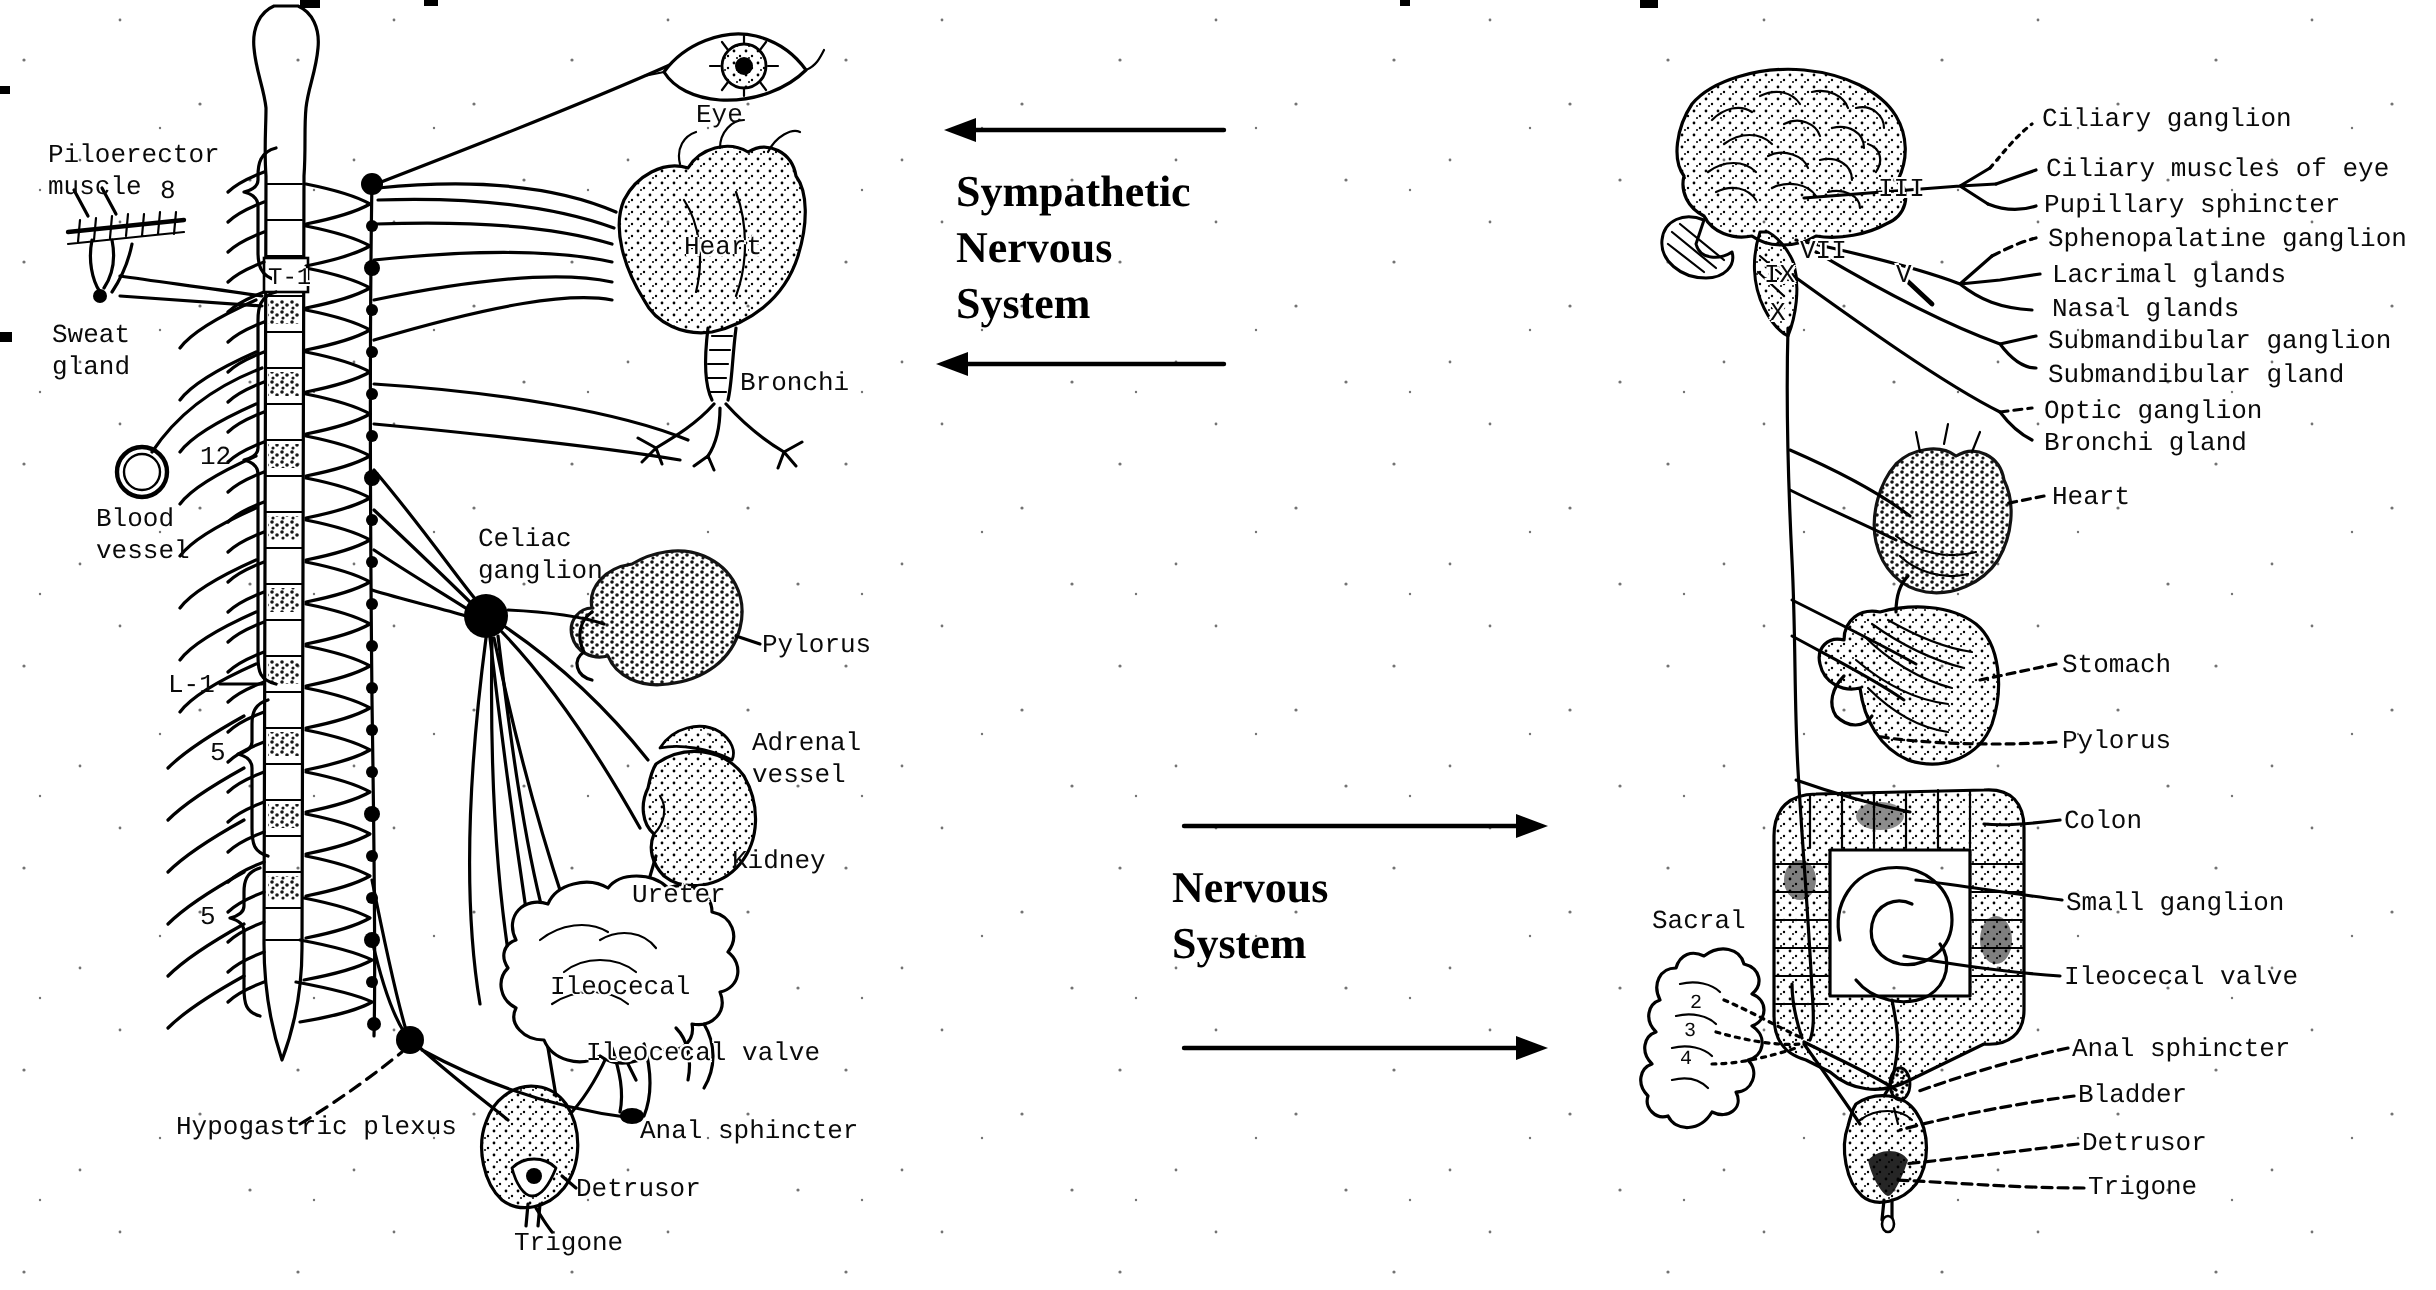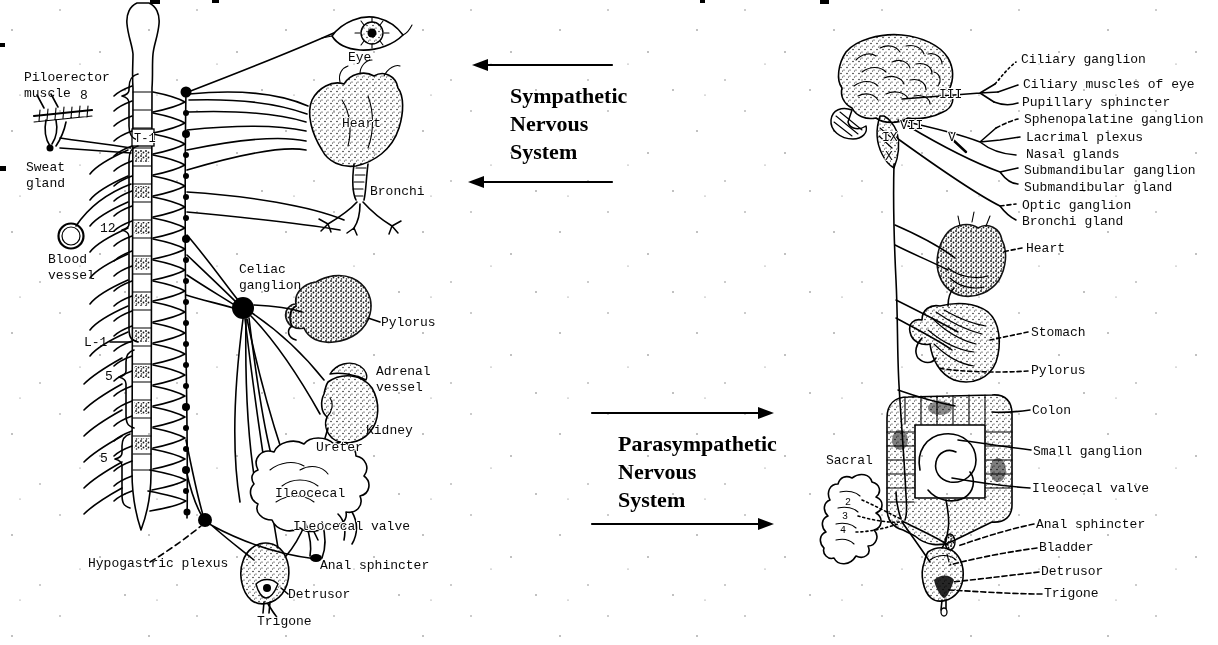--- a/index.html
+++ b/index.html
@@ -6,21 +6,21 @@
   #stage{position:relative;width:1218px;height:645px;background:#ffffff;overflow:hidden;
          font-family:"Liberation Sans",sans-serif;color:#000;}
   #art{position:absolute;left:0;top:0;}
   .ink{stroke:#000;fill:none;stroke-width:1.6;stroke-linecap:round;stroke-linejoin:round;}
   .thin{stroke-width:1.1;}
   .thick{stroke-width:2.2;}
   .lbl{position:absolute;font-size:13px;line-height:16px;white-space:nowrap;color:#0a0a0a;font-family:Liberation Mono, monospace;}
   .wrap{white-space:normal;}
   .halo{text-shadow:-1px 0 0 #fff,1px 0 0 #fff,0 -1px 0 #fff,0 1px 0 #fff,1px 1px 0 #fff,-1px -1px 0 #fff;}
   .head{position:absolute;font-family:"Liberation Serif",serif;font-weight:700;font-size:22px;line-height:28px;color:#000;}
-  .head span{display:block;margin-left:32px;}
+  .head span{display:block;}
   .tiny{font-size:10px;line-height:11px;}
 </style>
 </head>
 <body>
 
 <div id="stage">
 
 <svg id="art" width="1218" height="645" viewBox="0 0 1218 645">
   <defs>
     <pattern id="stip" width="6" height="6" patternUnits="userSpaceOnUse">
@@ -349,36 +349,35 @@
   <div class="lbl" style="left:88px;top:556px">Hypogastric plexus</div>
   <div class="lbl" style="left:288px;top:587px">Detrusor</div>
   <div class="lbl" style="left:257px;top:614px">Trigone</div>
 
   <div class="head" style="left:478px;top:82px">
     <span>Sympathetic</span>
     <span>Nervous</span>
     <span>System</span>
   </div>
   <div class="head" style="left:586px;top:430px">
-    <span>Parasympathetic</span>
     <span>Nervous</span>
     <span>System</span>
   </div>
 
   <div class="lbl halo" style="left:939px;top:87px">III</div>
   <div class="lbl halo" style="left:900px;top:118px">VII</div>
   <div class="lbl halo" style="left:882px;top:130px">IX</div>
   <div class="lbl halo" style="left:885px;top:149px">X</div>
   <div class="lbl halo" style="left:948px;top:130px">V</div>
 
   <div class="lbl" style="left:1021px;top:52px">Ciliary ganglion</div>
   <div class="lbl" style="left:1023px;top:77px">Ciliary muscles of eye</div>
   <div class="lbl" style="left:1022px;top:95px">Pupillary sphincter</div>
   <div class="lbl" style="left:1024px;top:112px">Sphenopalatine ganglion</div>
-  <div class="lbl" style="left:1026px;top:130px">Lacrimal plexus</div>
+  <div class="lbl" style="left:1026px;top:130px">Lacrimal glands</div>
   <div class="lbl" style="left:1026px;top:147px">Nasal glands</div>
   <div class="lbl" style="left:1024px;top:163px">Submandibular ganglion</div>
   <div class="lbl" style="left:1024px;top:180px">Submandibular gland</div>
   <div class="lbl" style="left:1022px;top:198px">Optic ganglion</div>
   <div class="lbl" style="left:1022px;top:214px">Bronchi gland</div>
   <div class="lbl" style="left:1026px;top:241px">Heart</div>
   <div class="lbl" style="left:1031px;top:325px">Stomach</div>
   <div class="lbl" style="left:1031px;top:363px">Pylorus</div>
   <div class="lbl" style="left:1032px;top:403px">Colon</div>
   <div class="lbl" style="left:1033px;top:444px">Small ganglion</div>

